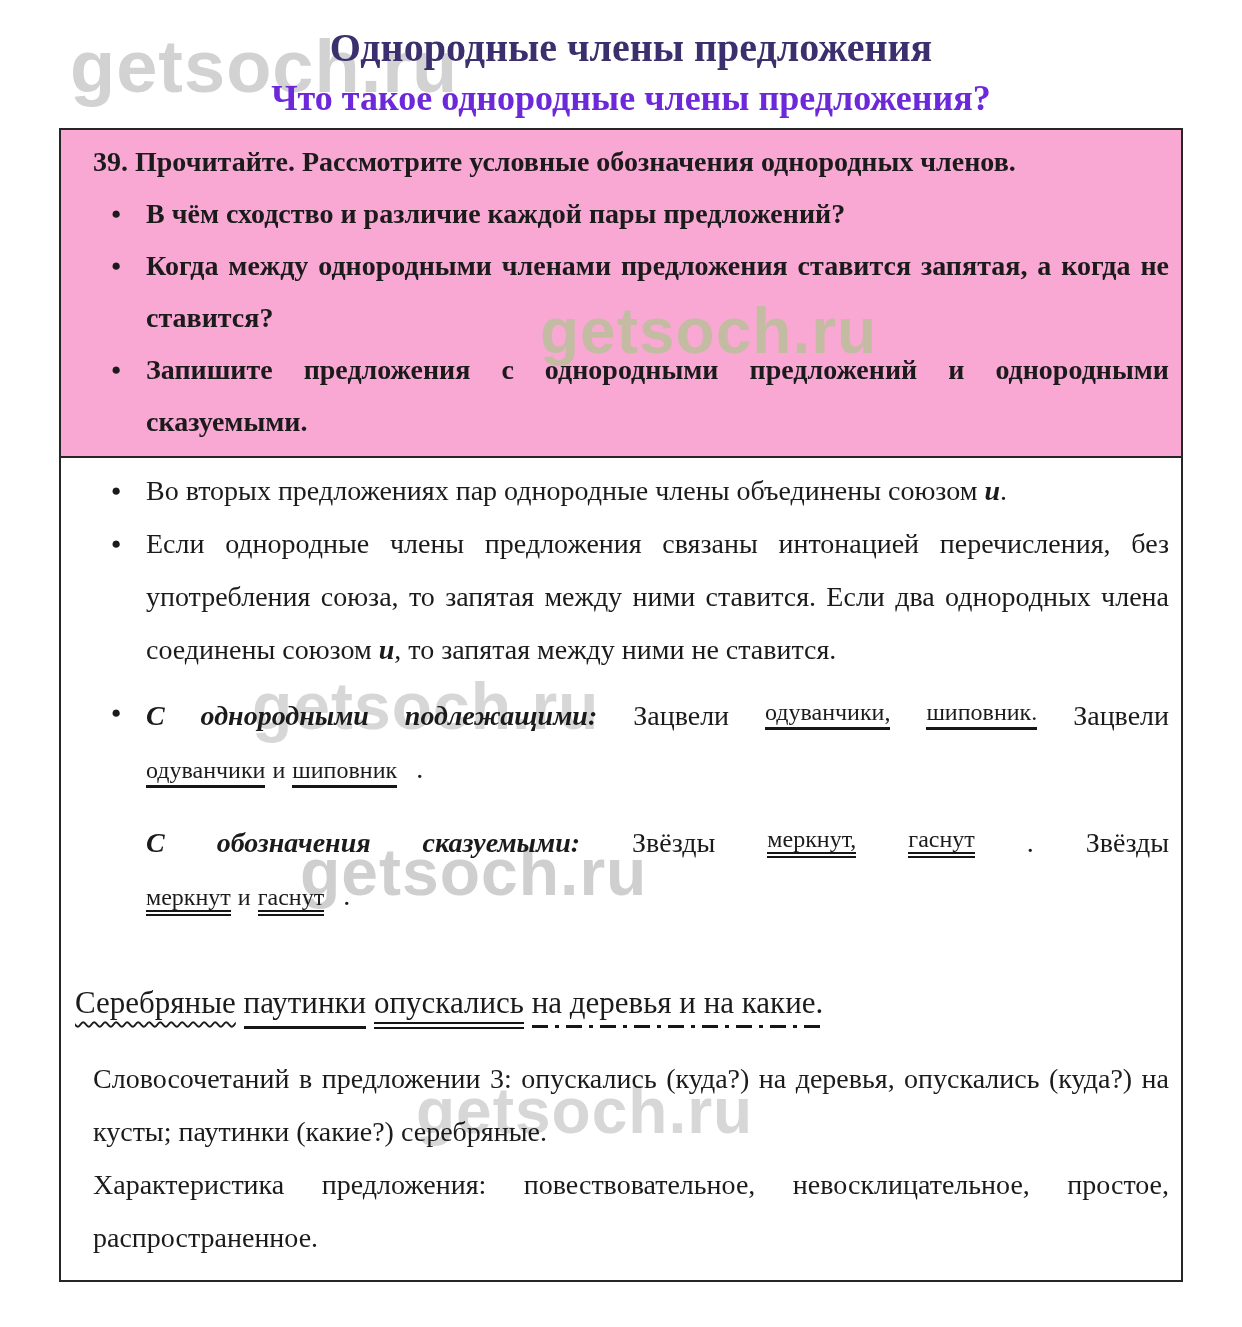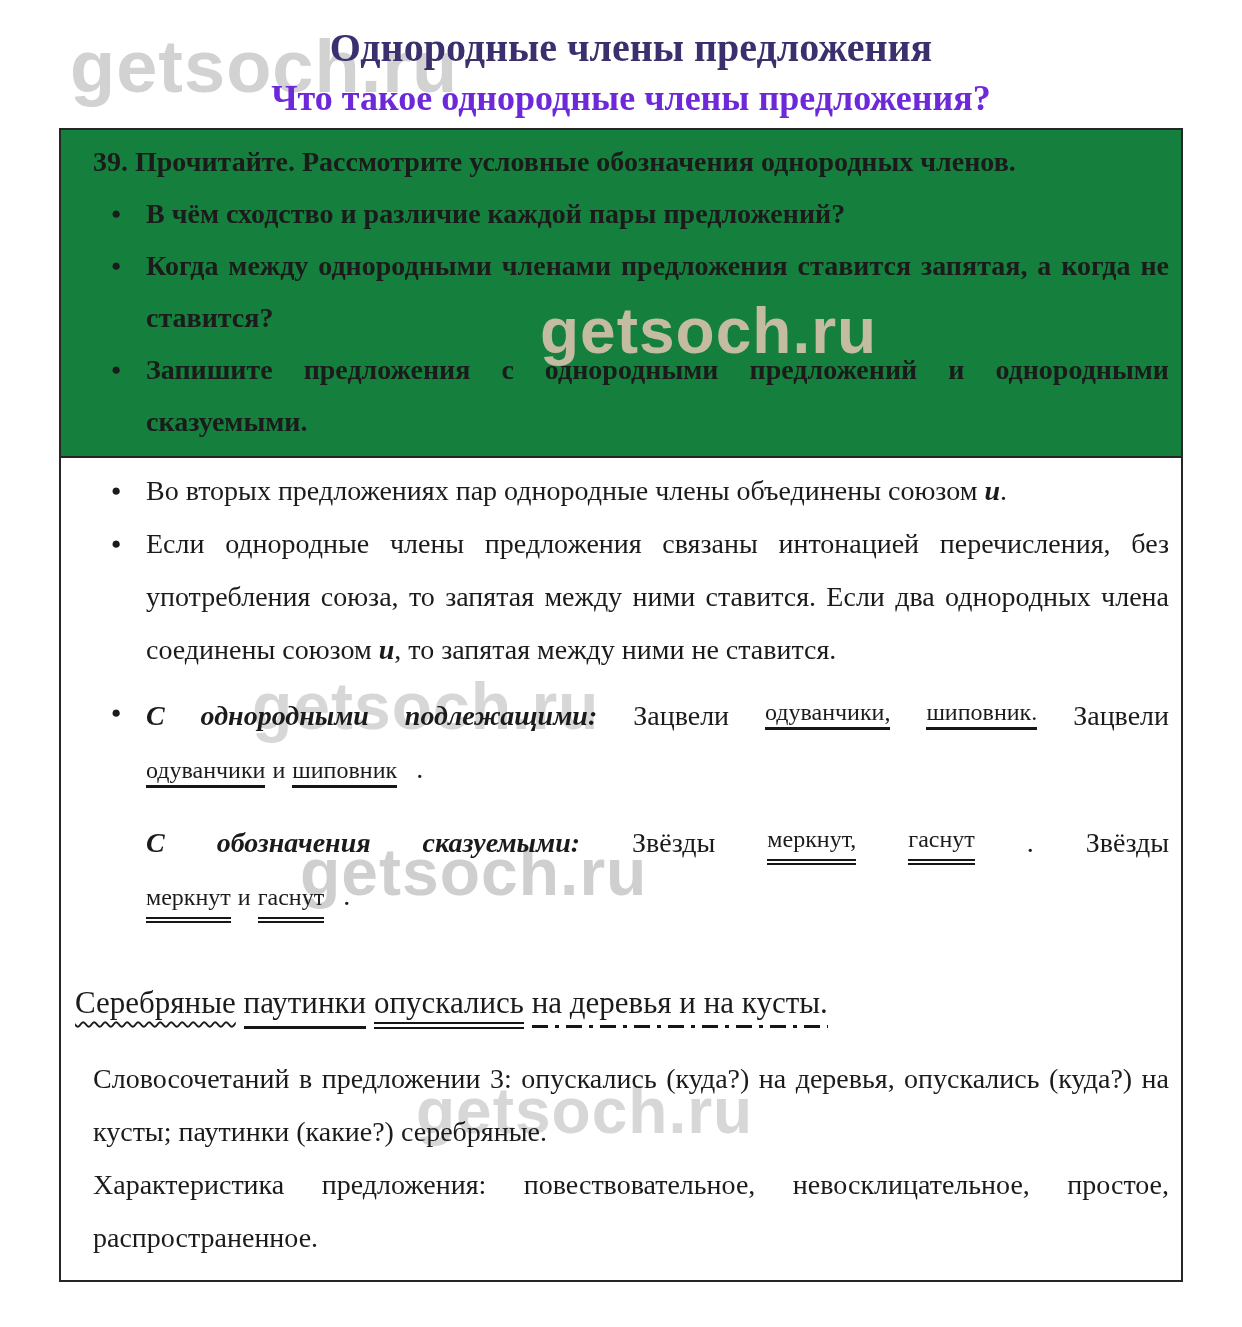--- a/index.html
+++ b/index.html
@@ -51,21 +51,21 @@
 
   
   .box {
     width: 1096px;
     margin: 0 auto;
     border: 2px solid #262626;
     padding: 6px 12px 8px 12px;
   }
   .task-box {
     margin-top: 8px;
-    background: #15803d;
+    background: #f9a8d4;
     font-weight: bold;
     font-size: 28px;
     line-height: 52px;
   }
   .answer-box {
     margin-top: -2px;
     background: transparent;
     font-size: 28px;
     line-height: 53px;
     padding-bottom: 16px;
@@ -82,21 +82,21 @@
   .just  { text-align: justify; }
   .jline { text-align: justify; text-align-last: justify; }
 
   .bi { font-weight: bold; font-style: italic; }
   .it { }
 
   
   .tb { font-size: 24px; white-space: nowrap; }
   .raised { vertical-align: 5px; }
   .u-single { border-bottom: 3px solid #161616; padding-bottom: 2px; }
-  .u-double { border-bottom: 6px double #161616; padding-bottom: 7px; }
+  .u-double { border-bottom: 6px double #161616; padding-bottom: 0; }
   .sep { margin-left: 12px; }
 
   
   .sentence {
     margin-top: 44px;
     font-size: 31px;
     line-height: 70px;
     padding-left: 2px;
     white-space: nowrap;
   }
@@ -195,21 +195,21 @@
         <span class="tb">и</span>
         <span class="tb u-double">гаснут</span>
         <span class="sep">.</span>
       </div>
     </div>
 
     <div class="sentence layer">
       <span class="s-wavy">Серебряные</span>
       <span class="s-single">паутинки</span>
       <span class="s-double">опускались</span>
-      <span class="s-dashdot">на деревья и на кусты.</span>
+      <span class="s-dashdot">на деревья и на какие.</span>
     </div>
 
     <div class="layer just m-phr">
       <span class="it">Словосочетаний в предложении 3:</span>
       <span>опускались (куда?) на деревья, опускались (куда?) на кусты; паутинки (какие?) серебряные.</span>
     </div>
 
     <div class="layer just">
       <span class="it">Характеристика предложения:</span>
       <span>повествовательное, невосклицательное, простое, распространенное.</span>

